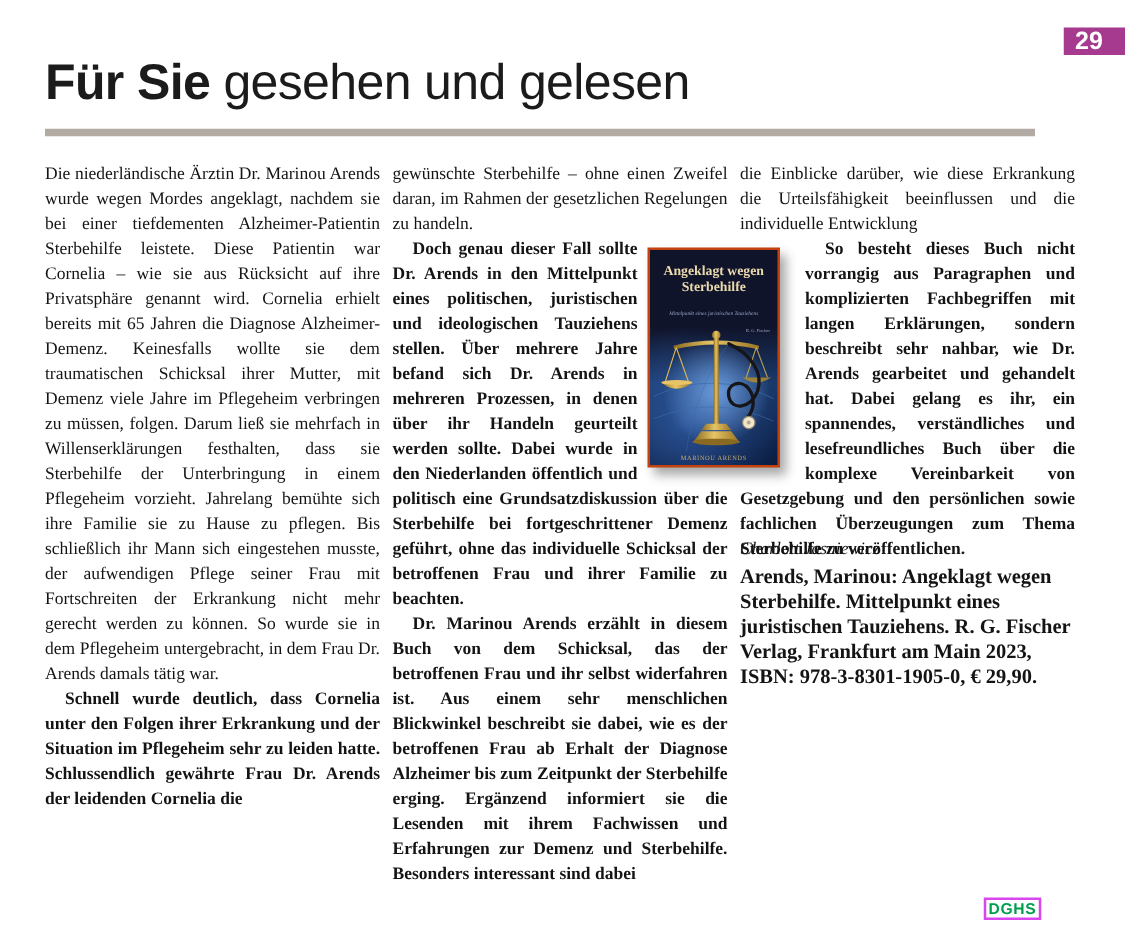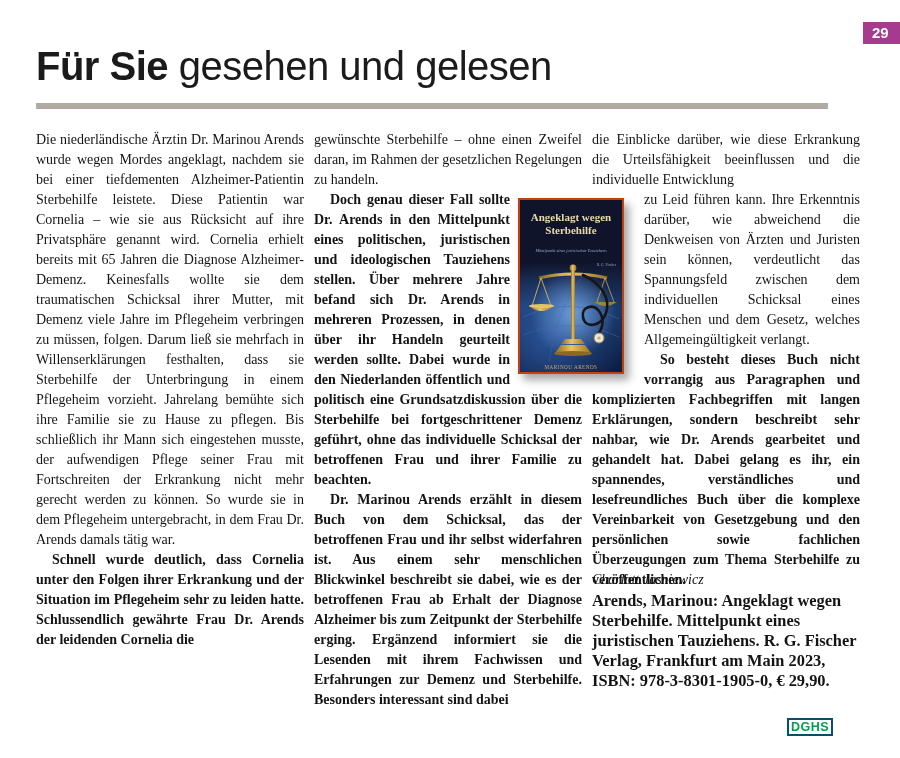--- a/index.html
+++ b/index.html
@@ -9,25 +9,25 @@
     overflow: hidden;
     position: relative;
     font-family: "Liberation Serif", serif;
     color: #141414;
     -webkit-font-smoothing: antialiased;
   }
 
   
   .page-number {
     position: absolute; top: 22px; right: 0;
-    width: 37px; height: 22px;
+    width: 49px; height: 22px;
     background: #a53a8e;
     color: #ffffff;
     font-family: "Liberation Sans", sans-serif;
-    font-weight: bold; font-size: 15px; line-height: 22px;
+    font-weight: bold; font-size: 20px; line-height: 22px;
     padding-left: 9px; box-sizing: border-box;
   }
   .page-title {
     position: absolute; left: 36px; top: 44px;
     font-family: "Liberation Sans", sans-serif;
     font-size: 40px; letter-spacing: -0.5px;
     color: #1b1b1b; white-space: nowrap;
   }
   .page-title .t-bold { font-weight: bold; }
   .title-rule {
@@ -120,21 +120,21 @@
   
   .footer {
     position: absolute; top: 718px; right: 67px;
     display: flex; align-items: center; gap: 8px;
     font-family: "Liberation Sans", sans-serif;
     font-size: 13.5px; color: #2c2c2c;
     white-space: nowrap;
   }
   .dghs-badge {
     color: #009f4d;
-    border: 2px solid #0c4a6e;
+    border: 2px solid #d946ef;
     font-weight: bold; font-size: 12.5px;
     line-height: 14px;
     padding: 0 2px; letter-spacing: 0.5px;
   }
 </style>
 </head>
 <body>
 
 <div class="page-number">29</div>
 
@@ -154,21 +154,20 @@
   <div class="col">
     <p>gewünschte Sterbehilfe – ohne einen Zweifel daran, im Rahmen der gesetzlichen Regelungen zu handeln.</p>
     <div class="spacer spacer-r"></div>
     <p class="indent">Doch genau dieser Fall sollte Dr. Arends in den Mittelpunkt eines politischen, juristischen und ideologischen Tauziehens stellen. Über mehrere Jahre befand sich Dr. Arends in mehreren Prozessen, in denen über ihr Handeln geurteilt werden sollte. Dabei wurde in den Niederlanden öffentlich und politisch eine Grundsatzdiskussion über die Sterbehilfe bei fortgeschrittener Demenz geführt, ohne das individuelle Schicksal der betroffenen Frau und ihrer Familie zu beachten.</p>
     <p class="indent">Dr. Marinou Arends erzählt in diesem Buch von dem Schicksal, das der betroffenen Frau und ihr selbst widerfahren ist. Aus einem sehr menschlichen Blickwinkel beschreibt sie dabei, wie es der betroffenen Frau ab Erhalt der Diagnose Alzheimer bis zum Zeitpunkt der Sterbehilfe erging. Ergänzend informiert sie die Lesenden mit ihrem Fachwissen und Erfahrungen zur Demenz und Sterbehilfe. Besonders interessant sind dabei</p>
   </div>
 
   <div class="col">
     <p>die Einblicke darüber, wie diese Erkrankung die Urteilsfähigkeit beeinflussen und die individuelle Entwicklung</p>
     <div class="spacer spacer-l"></div>
-    <p>zu Leid führen kann. Ihre Erkenntnis darüber, wie abweichend die Denkweisen von Ärzten und Juristen sein können, verdeutlicht das Spannungsfeld zwischen dem individuellen Schicksal eines Menschen und dem Gesetz, welches Allgemeingültigkeit verlangt.</p>
     <p class="indent">So besteht dieses Buch nicht vorrangig aus Paragraphen und komplizierten Fachbegriffen mit langen Erklärungen, sondern beschreibt sehr nahbar, wie Dr. Arends gearbeitet und gehandelt hat. Dabei gelang es ihr, ein spannendes, verständliches und lesefreundliches Buch über die komplexe Vereinbarkeit von Gesetzgebung und den persönlichen sowie fachlichen Überzeugungen zum Thema Sterbehilfe zu veröffentlichen.</p>
     <p class="author-line">Charlott Jasniewicz</p>
     <p class="bibliography">Arends, Marinou: Angeklagt wegen Sterbehilfe. Mittelpunkt eines juristischen Tauziehens. R. G. Fischer Verlag, Frankfurt am Main 2023, ISBN: 978-3-8301-1905-0, € 29,90.</p>
   </div>
 
 </div>
 
 <div class="book-cover">
   <div class="cover-inner">
     <div class="cover-title">Angeklagt wegen Sterbehilfe</div>

